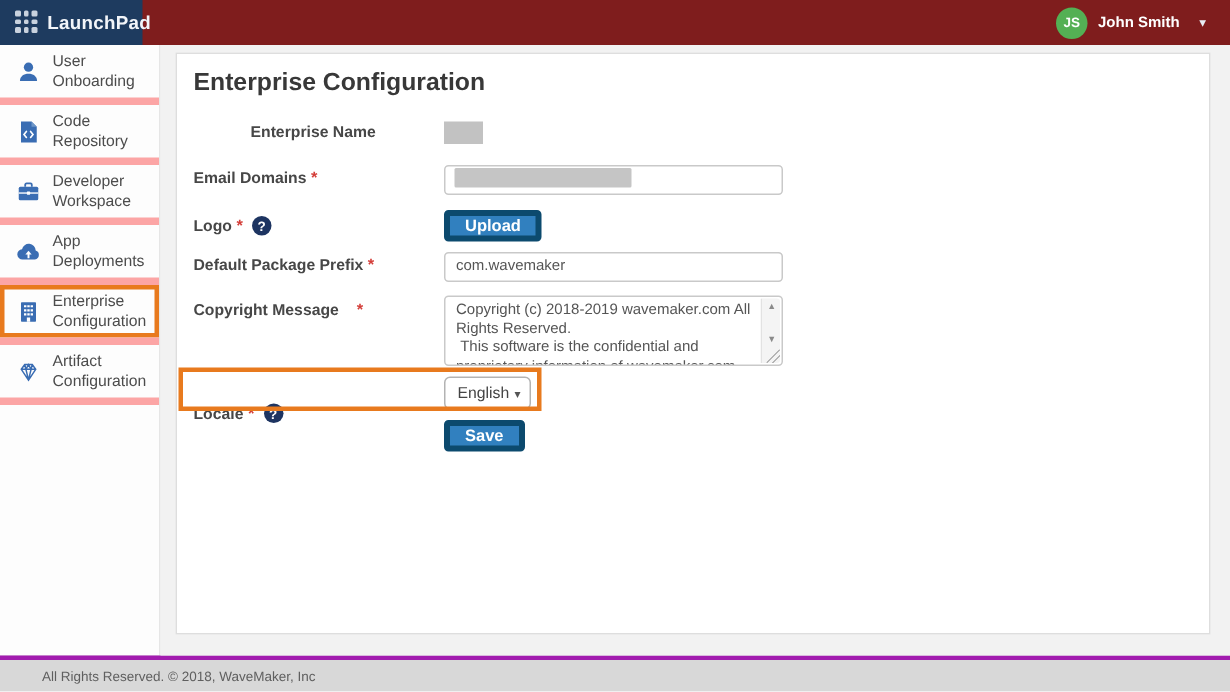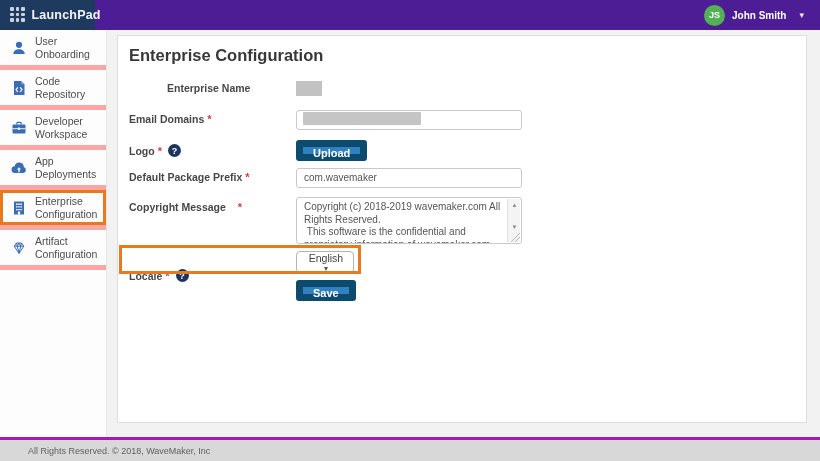--- a/index.html
+++ b/index.html
@@ -1,21 +1,21 @@
 <!DOCTYPE html>
 <html><head>
 <meta charset="utf-8">
 <style>
   * { box-sizing: border-box; margin: 0; padding: 0; }
   html,body { width:820px; height:461px; overflow:hidden; }
   body { font-family:"Liberation Sans", sans-serif; background:#f2f2f2; }
   #app { position:relative; width:820px; height:461px; display:flex; flex-direction:column; }
 
   
-  .header { height:30px; display:flex; align-items:stretch; background:#4c1d95; flex:0 0 30px;gap:20px; }
+  .header { height:30px; display:flex; align-items:stretch; background:#7f1d1d; flex:0 0 30px;gap:20px; }
   .brand { width:95px; background:#1e3b5f; display:flex; align-items:center; padding-left:10px; gap:7px; }
   .grid-icon { width:16px; height:16px; display:grid; grid-template-columns:repeat(3,3.5px); grid-template-rows:repeat(3,3.5px); gap:2px; cursor:pointer; }
   .grid-icon i { background:#c9d2de; border-radius:1px; }
   .brand-name { color:#f2f5f9; font-size:12.5px; font-weight:bold; letter-spacing:.2px; }
   .header-spacer { flex:1; }
   .user-menu { display:flex; align-items:center; gap:7px; padding-right:16px; cursor:pointer;justify-content:space-between; }
   .avatar { width:21px; height:21px; border-radius:50%; background:#54b054; color:#fff; font-size:9px; font-weight:bold; display:flex; align-items:center; justify-content:center; }
   .user-name { color:#fff; font-size:10px; font-weight:bold; }
   .user-caret { color:#e8edf3; font-size:9px; margin-left:6px; }
 
@@ -44,31 +44,31 @@
   .r-copy   { top:161px; } .r-copy .flabel { margin-top:4px;gap:12px; }
   .r-locale { top:215px; } .r-locale .flabel { margin-top:18px; }
   .save-row { top:244px; left:178px; }
 
   .redact-box { width:26px; height:15px; background:#c2c2c2; }
 
   .text-input-wrap { position:relative; width:226px; height:20px; }
   .text-input { width:226px; height:20px; border:1px solid #c9c9c9; border-radius:3px; background:#fff; font-family:"Liberation Sans",sans-serif; font-size:10px; color:#555; padding:0 7px; outline:none; }
   .redact-bar { position:absolute; left:7px; top:3px; width:118px; height:13px; background:#c5c5c5; border-radius:1px; pointer-events:none; }
 
-  .btn { background:#3180bf; border:7px solid #0c4a6e; border-radius:3px; color:#fff; font-family:"Liberation Sans",sans-serif; font-size:11px; font-weight:bold; height:21px; padding:0 10px; cursor:pointer; }
+  .btn { background:#3180bf; border:4px solid #0c4a6e; border-radius:3px; color:#fff; font-family:"Liberation Sans",sans-serif; font-size:11px; font-weight:bold; height:21px; padding:0 10px; cursor:pointer; }
 
   .ta-wrap { position:relative; width:226px; height:47px; border:1px solid #c9c9c9; border-radius:3px; background:#fff; }
   .ta-wrap textarea { width:100%; height:100%; border:none; resize:none; overflow:hidden; outline:none; font-family:"Liberation Sans",sans-serif; font-size:10px; line-height:12.5px; color:#555; padding:3px 18px 3px 7px; background:transparent; }
   .fake-scrollbar { position:absolute; top:1px; right:1px; bottom:1px; width:13px; background:#f4f4f4; border-left:1px solid #e2e2e2; border-radius:0 2px 2px 0; }
   .sb-arrow { position:absolute; left:0; width:13px; height:11px; font-size:6px; color:#8a8a8a; display:flex; align-items:center; justify-content:center; cursor:pointer; }
   .sb-up { top:0; } .sb-down { bottom:10px; }
   .resize-grip { position:absolute; right:1px; bottom:1px; width:9px; height:9px; background:
     linear-gradient(135deg, transparent 45%, #b5b5b5 45%, #b5b5b5 52%, transparent 52%, transparent 68%, #b5b5b5 68%, #b5b5b5 75%, transparent 75%); cursor:nwse-resize; }
 
-  .select-box { width:58px; height:22px; border:1px solid #b3b3b3; border-radius:4px; background:#fff; display:flex; align-items:center; justify-content:space-between; padding:0 6px 0 8px; cursor:pointer;flex-direction:column; }
+  .select-box { width:58px; height:22px; border:1px solid #b3b3b3; border-radius:4px; background:#fff; display:flex; align-items:center; justify-content:space-between; padding:0 6px 0 8px; cursor:pointer; }
   .select-box .sel-val { font-size:10.5px; color:#444; }
   .select-box .sel-caret { font-size:8px; color:#555; }
 
   .locale-annotation { position:absolute; left:1px; top:209px; width:242px; height:29px; border:3px solid #e87a1e; pointer-events:none; z-index:5; }
 
   
   .footer { flex:0 0 24px; background:#d8d8d8; border-top:3px solid #a21caf; display:flex; align-items:center; padding-left:28px; }
   .footer-text { font-size:9px; color:#5f5f5f; }
 </style>
 </head>

